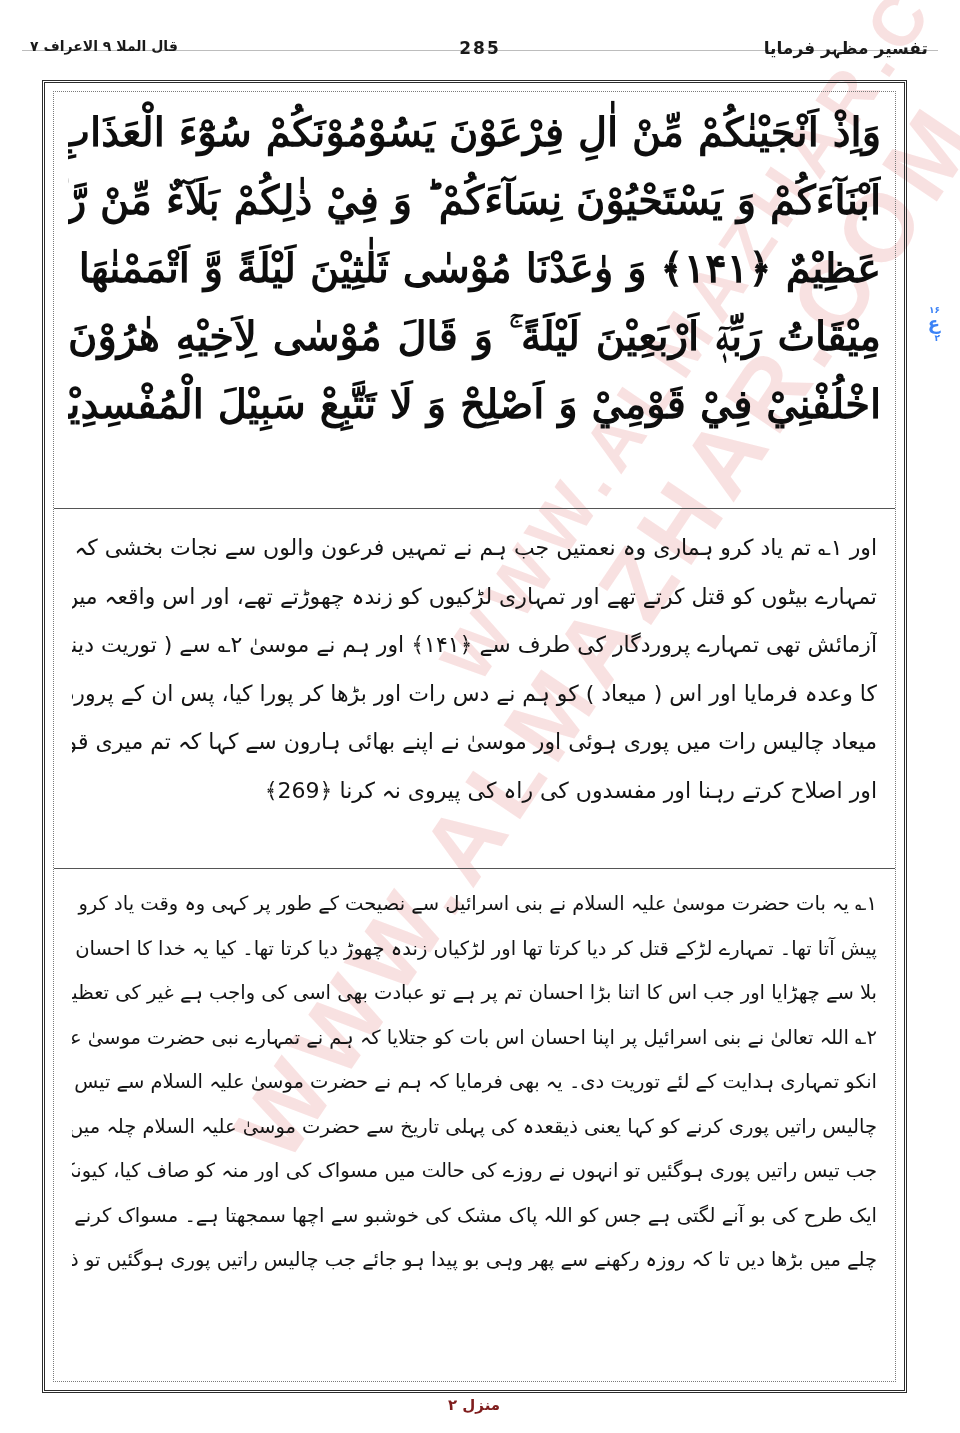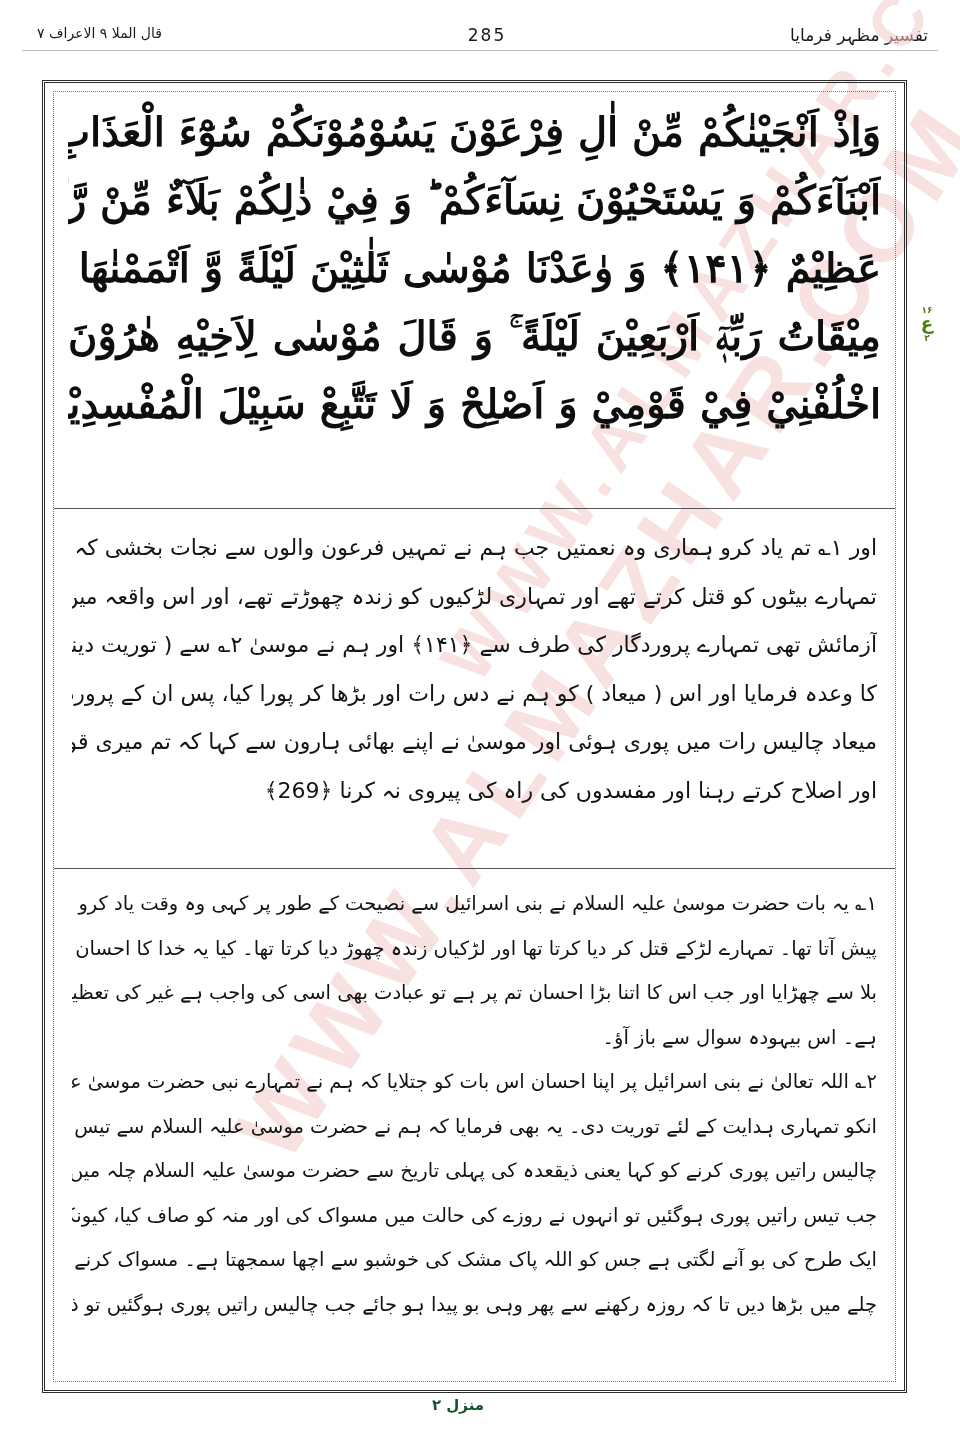--- a/index.html
+++ b/index.html
@@ -1,20 +1,20 @@
 <!DOCTYPE html>
 <html><head>
 <meta charset="utf-8">
 <style>
   html, body { margin: 0; padding: 0; background: #ffffff; }
   body { width: 960px; height: 1433px; position: relative; overflow: hidden;
          font-family: "DejaVu Sans", sans-serif; color: #111; }
   .header { position: absolute; top: 14px; left: 22px; width: 916px; height: 36px;
             border-bottom: 1.5px solid #bdbdbd; direction: rtl; }
-  .header span { position: absolute; top: 11px; font-size: 17px; font-weight: normal; color: #1a1a1a; margin-left: 7px; }
+  .header span { position: absolute; top: 24px; font-size: 17px; font-weight: bold; color: #1a1a1a; }
   .hdr-title { right: 10px; }
   .hdr-page { left: 50%; transform: translateX(-50%); letter-spacing: 2px; }
   .hdr-para { left: 8px; font-size: 14px !important; }
 
   .frame { position: absolute; top: 80px; left: 42px; width: 865px; height: 1313px;
            border: 3px double #2b2b2b; box-sizing: border-box; }
   .inner { position: absolute; top: 8px; left: 8px; right: 8px; bottom: 8px;
            border: 1.5px dotted #7a7a7a; }
   .section { position: absolute; left: 0; right: 0; direction: rtl; box-sizing: border-box; }
   .verses { top: 0; height: 415px; padding: 6px 14px 0 14px; }
@@ -24,26 +24,26 @@
   .divider { position: absolute; left: 0; right: 0; border-top: 1.5px solid #555; }
   .div1 { top: 416px; }
   .div2 { top: 776px; }
   .translation { top: 422px; height: 352px; padding: 10px 18px; }
   .commentary { top: 782px; height: 510px; padding: 8px 18px; }
   .u-line { font-family: "DejaVu Sans", sans-serif; font-size: 22px; line-height: 48.5px;
             text-align: justify; text-align-last: justify; white-space: nowrap; overflow: hidden; color: #141414; }
   .u-line.last { text-align-last: right; }
   .commentary .u-line { font-size: 19.5px; line-height: 44.5px; }
 
-  .ruku-mark { position: absolute; top: 305px; left: 914px; width: 26px; text-align: center;
-               font-size: 18px; font-weight: bold; line-height: 18px; direction: rtl; color: #4d7c0f; }
+  .ruku-mark { position: absolute; top: 305px; left: 914px; width: 26px; 
+               font-size: 18px; font-weight: bold; line-height: 18px; direction: rtl; color: #3b82f6; }
   .ruku-mark small { display: block; font-size: 9px; line-height: 10px; }
 
-  .footer { position: absolute; top: 1396px; left: 0; width: 916px; text-align: center;
-            font-size: 15px; font-weight: bold; direction: rtl; color: #14532d; }
+  .footer { position: absolute; top: 1396px; left: 16px; width: 916px; text-align: center;
+            font-size: 15px; font-weight: bold; direction: rtl; color: #7f1d1d; }
 
   .watermark { position: absolute; left: 60px; top: 720px; width: 900px;
                transform: rotate(-56deg); transform-origin: center; font-size: 96px; font-weight: bold;
                color: #f4c9c9; opacity: 0.55; letter-spacing: 10px; pointer-events: none; white-space: nowrap;
                font-family: "Liberation Sans", sans-serif; }
   .watermark.w1 { top: 260px; left: 260px; font-size: 70px; }
 </style>
 </head>
 <body>
 
@@ -77,21 +77,20 @@
       <div class="u-line">میعاد چالیس رات میں پوری ہوئی اور موسیٰ نے اپنے بھائی ہارون سے کہا کہ تم میری قوم میں میرے نائب رہنا</div>
       <div class="u-line last">اور اصلاح کرتے رہنا اور مفسدوں کی راہ کی پیروی نہ کرنا ﴿269﴾</div>
     </div>
 
     <div class="divider div2"></div>
 
     <div class="section commentary">
       <div class="u-line">۱؎ یہ بات حضرت موسیٰ علیہ السلام نے بنی اسرائیل سے نصیحت کے طور پر کہی وہ وقت یاد کرو جب فرعون تم سے بری طرح</div>
       <div class="u-line">پیش آتا تھا۔ تمہارے لڑکے قتل کر دیا کرتا تھا اور لڑکیاں زندہ چھوڑ دیا کرتا تھا۔ کیا یہ خدا کا احسان تم پر نہیں ہے اس نے تم کو اس</div>
       <div class="u-line">بلا سے چھڑایا اور جب اس کا اتنا بڑا احسان تم پر ہے تو عبادت بھی اسی کی واجب ہے غیر کی تعظیم اور عبادت تم کو ہرگز لائق نہیں</div>
-      <div class="u-line last">ہے۔ اس بیہودہ سوال سے باز آؤ۔</div>
       <div class="u-line">۲؎ اللہ تعالیٰ نے بنی اسرائیل پر اپنا احسان اس بات کو جتلایا کہ ہم نے تمہارے نبی حضرت موسیٰ علیہ السلام سے باتیں کیں اور</div>
       <div class="u-line">انکو تمہاری ہدایت کے لئے توریت دی۔ یہ بھی فرمایا کہ ہم نے حضرت موسیٰ علیہ السلام سے تیس راتوں کا وعدہ کیا تھا اور پھر</div>
       <div class="u-line">چالیس راتیں پوری کرنے کو کہا یعنی ذیقعدہ کی پہلی تاریخ سے حضرت موسیٰ علیہ السلام چلہ میں بیٹھے تھے دن کو روزہ رکھتے تھے۔</div>
       <div class="u-line">جب تیس راتیں پوری ہوگئیں تو انہوں نے روزے کی حالت میں مسواک کی اور منہ کو صاف کیا، کیونکہ روزہ دار کے منہ سے</div>
       <div class="u-line">ایک طرح کی بو آنے لگتی ہے جس کو اللہ پاک مشک کی خوشبو سے اچھا سمجھتا ہے۔ مسواک کرنے پر اللہ تعالیٰ نے اور دس راتیں</div>
       <div class="u-line">چلے میں بڑھا دیں تا کہ روزہ رکھنے سے پھر وہی بو پیدا ہو جائے جب چالیس راتیں پوری ہوگئیں تو ذی الحج کی دسویں تاریخ</div>
     </div>
 
   </div>
 </div>

